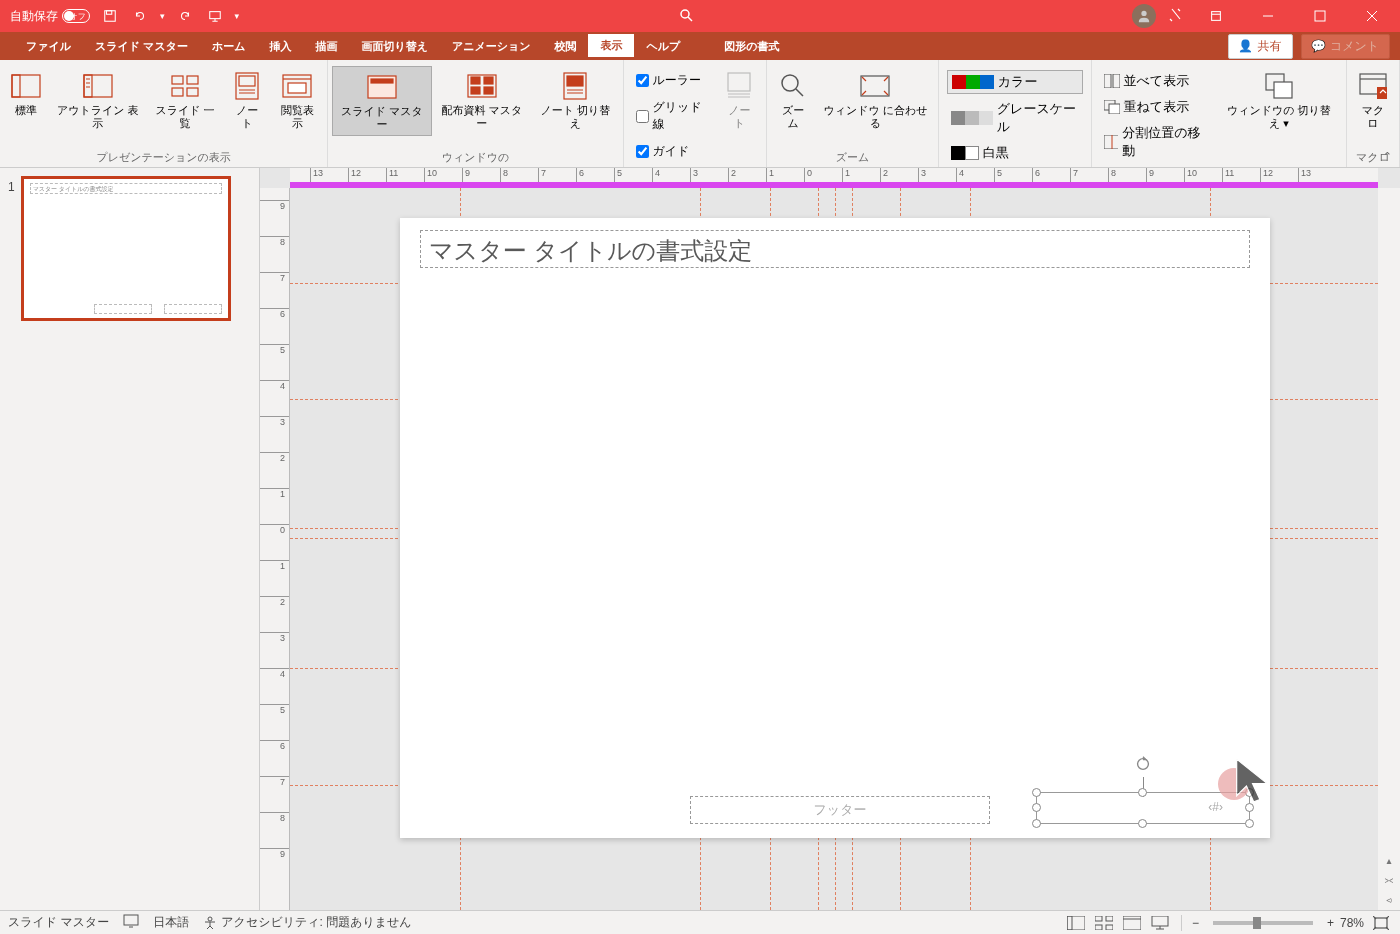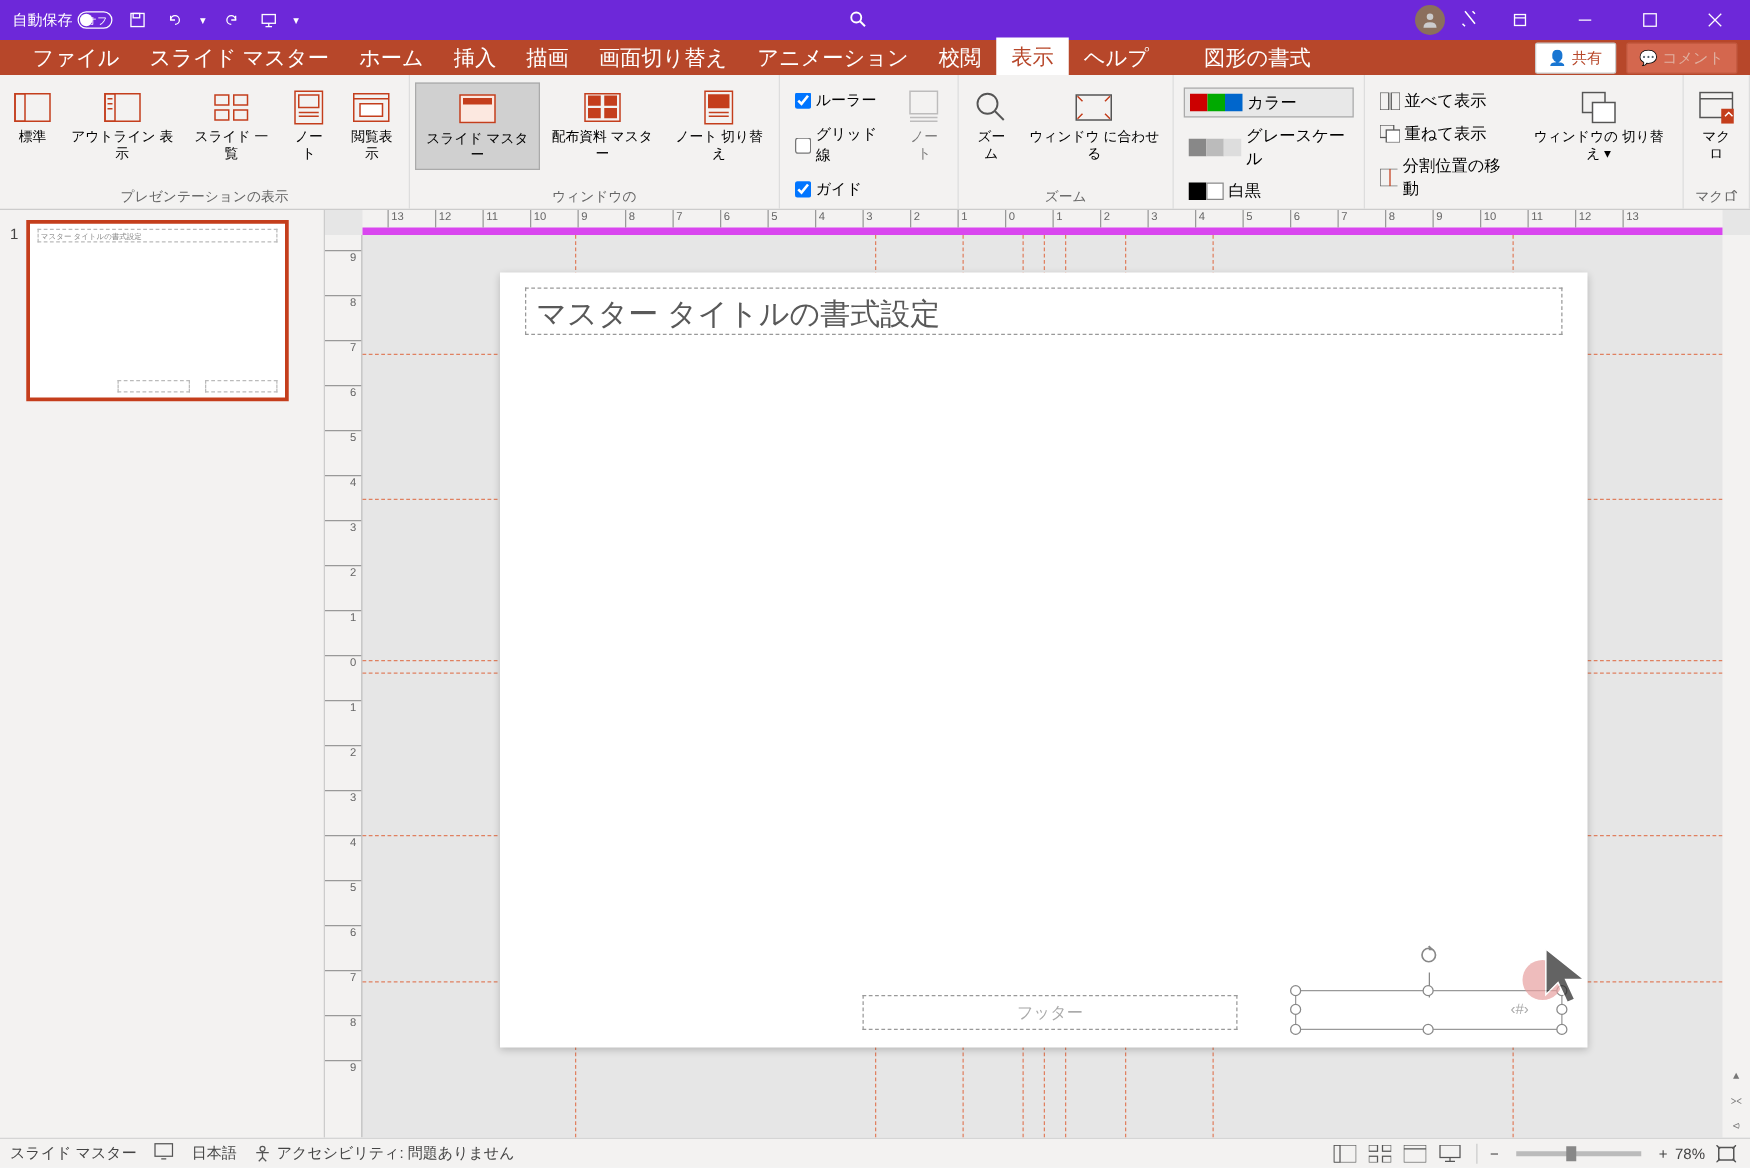--- a/index.html
+++ b/index.html
@@ -1,32 +1,32 @@
 <!DOCTYPE html>
 <html><head>
   <meta charset="utf-8">
   <style>
     * { margin: 0; padding: 0; box-sizing: border-box; font-family: "Yu Gothic UI", "Meiryo", sans-serif; }
     body { width: 1400px; height: 934px; background: #fff; overflow: hidden; position: relative; }
     
     
-    .titlebar { height: 32px; background: #6d28d9; display: flex; align-items: center; color: white; font-size: 12px; text-align: center; }
+    .titlebar { height: 32px; background: #ef4444; display: flex; align-items: center; color: white; font-size: 12px; text-align: center; }
     .titlebar-left { display: flex; align-items: center; gap: 10px; padding-left: 10px; }
     .autosave { display: flex; align-items: center; gap: 4px; }
     .autosave-toggle { width: 28px; height: 14px; border: 1px solid white; border-radius: 7px; position: relative; }
     .autosave-toggle::after { content: ''; position: absolute; left: 1px; top: 1px; width: 10px; height: 10px; background: white; border-radius: 50%; }
     .qat-btn { width: 20px; height: 20px; display: flex; align-items: center; justify-content: center; cursor: pointer; }
     .titlebar-center { flex: 1; display: flex; justify-content: center; }
     .titlebar-right { display: flex; align-items: center; gap: 12px; padding-right: 8px; }
     .user-avatar { width: 24px; height: 24px; background: #8b6f5c; border-radius: 50%; display: flex; align-items: center; justify-content: center; }
     .win-btn { width: 40px; height: 32px; display: flex; align-items: center; justify-content: center; cursor: pointer; }
     
     
     .ribbon-tabs { height: 28px; background: #B7472A; display: flex; align-items: center; padding-left: 14px; }
-    .tab { padding: 4px 12px; color: white; font-size: 17px; cursor: pointer; }
+    .tab { padding: 4px 12px; color: white; font-size: 11px; cursor: pointer; font-weight: bold; }
     .tab.active { background: white; color: #B7472A; border-bottom: 2px solid #B7472A; }
     .tab.format { color: white; margin-left: 20px; }
     .ribbon-right { margin-left: auto; display: flex; gap: 8px; padding-right: 10px; }
     .share-btn { background: white; color: #B7472A; padding: 3px 10px; border-radius: 2px; font-size: 12px; display: flex; align-items: center; gap: 4px; border: 1px solid #ccc; }
     .comment-btn { background: #d4674e; color: #e0b0a0; padding: 3px 10px; border-radius: 2px; font-size: 12px; border: 1px solid #c25a40; }
     
     
     .ribbon { height: 108px; background: #F3F2F1; border-bottom: 1px solid #ccc; display: flex; position: relative; }
     .ribbon-group { display: flex; flex-direction: column; border-right: 1px solid #ddd; padding: 4px 4px 0 4px; }
     .ribbon-group-content { flex: 1; display: flex; align-items: flex-start; gap: 2px; padding-top: 2px; }

